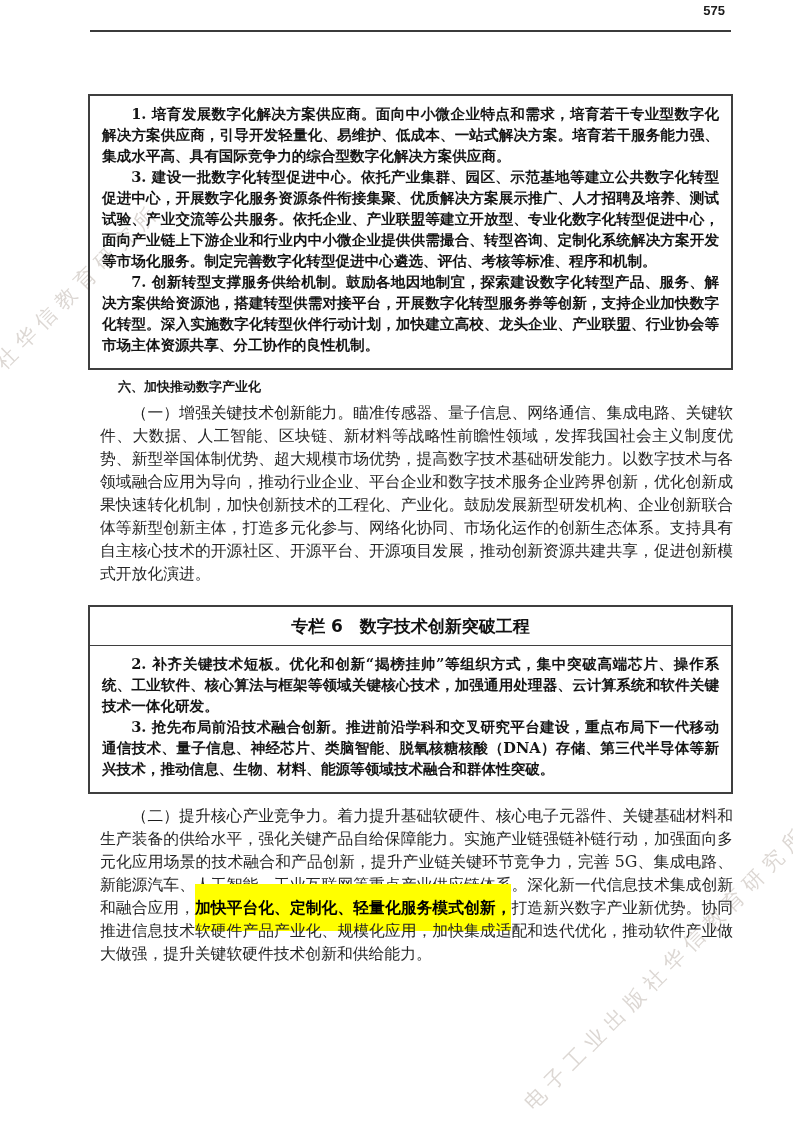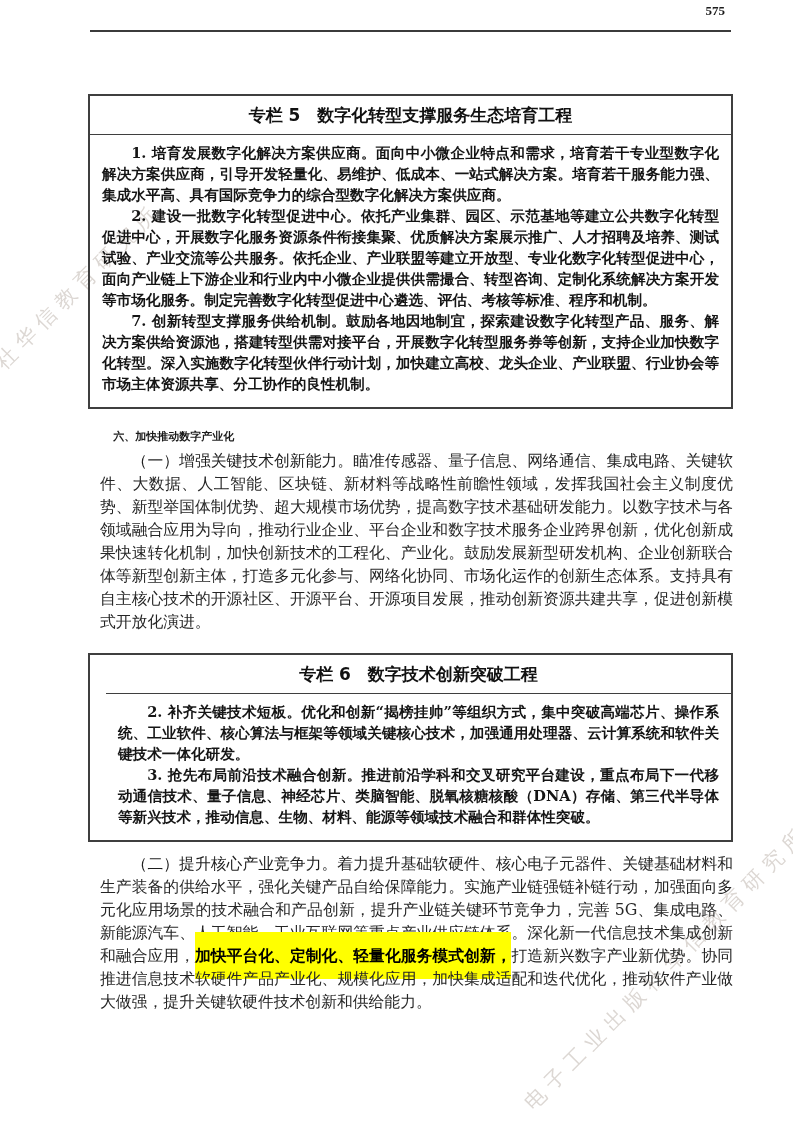--- a/index.html
+++ b/index.html
@@ -6,21 +6,21 @@
   .page{
     position:relative;
     width:793px;height:1122px;
     background:#ffffff;
     font-family:"DejaVu Serif","Liberation Serif",serif;
     color:#222;
     overflow:hidden;
   }
   .pageno{
     position:absolute;top:3px;right:68px;
-    font-family:Liberation Serif, serif;
+    font-family:Liberation Sans, sans-serif;
     font-size:13px;font-weight:600;color:#1c1c1c;z-index:2;
   }
   .toprule{
     position:absolute;top:30px;left:90px;width:641px;
     border-top:2.5px solid #3b3b3b;z-index:2;
   }
   .watermark{
     position:absolute;z-index:0;
     white-space:nowrap;
     font-family:"DejaVu Sans","Liberation Sans",sans-serif;
@@ -33,40 +33,40 @@
   .wm1{left:-120px;top:470px;}
   .wm2{left:528px;top:1092px;}
   .content{
     position:absolute;left:88px;top:0;width:645px;z-index:1;
   }
   .panel{
     border:2px solid #3f3f3f;
     background:transparent;
   }
   .panel-5{margin-top:94px;}
-  .panel-6{margin-top:20px;padding-left:16px;}
+  .panel-6{margin-top:20px;}
   .panel-title{
     text-align:center;
     font-family:"DejaVu Sans","Liberation Sans",sans-serif;
     font-weight:bold;font-size:17px;color:#111;
     padding:8px 0 7px 0;
     border-bottom:1.5px solid #3f3f3f;
   }
   .panel-body{padding:7px 12px 13px 12px;}
   .panel-para{
     margin:0;
     font-size:14.6px;line-height:21px;
     font-weight:bold;color:#151515;
     text-align:justify;text-indent:2em;
   }
   .lead{}
   .section-heading{
-    margin:20px 0 0 0;
+    margin:8px 0 0 0;
     font-family:"DejaVu Sans","Liberation Sans",sans-serif;
-    font-weight:bold;font-size:11px;color:#1a1a1a;
+    font-weight:bold;font-size:13px;color:#1a1a1a;
     text-indent:2.3em;
   }
   .body-para{
     margin:5px 0 0 12px;
     font-size:15.8px;line-height:23px;color:#262626;
     text-align:justify;text-indent:2em;
   }
   .body-para .lead{color:#1d1d1d;}
   .para-2{margin-top:10px;}
   mark.hl{
@@ -82,24 +82,23 @@
 
   <div class="watermark wm1">电子工业出版社华信教育研究所</div>
   <div class="watermark wm2">电子工业出版社华信教育研究所</div>
 
   <div class="pageno">575</div>
   <div class="toprule"></div>
 
   <div class="content">
 
     <div class="panel panel-5">
-      <div class="panel-title">专栏 5　数字化转型支撑服务生态培育工程</div>
       <div class="panel-body">
         <p class="panel-para"><span class="lead">1. 培育发展数字化解决方案供应商。</span><span>面向中小微企业特点和需求，培育若干专业型数字化解决方案供应商，引导开发轻量化、易维护、低成本、一站式解决方案。培育若干服务能力强、集成水平高、具有国际竞争力的综合型数字化解决方案供应商。</span></p>
-        <p class="panel-para"><span class="lead">2. 建设一批数字化转型促进中心。</span><span>依托产业集群、园区、示范基地等建立公共数字化转型促进中心，开展数字化服务资源条件衔接集聚、优质解决方案展示推广、人才招聘及培养、测试试验、产业交流等公共服务。依托企业、产业联盟等建立开放型、专业化数字化转型促进中心，面向产业链上下游企业和行业内中小微企业提供供需撮合、转型咨询、定制化系统解决方案开发等市场化服务。制定完善数字化转型促进中心遴选、评估、考核等标准、程序和机制。</span></p>
+        <p class="panel-para"><span class="lead">3. 建设一批数字化转型促进中心。</span><span>依托产业集群、园区、示范基地等建立公共数字化转型促进中心，开展数字化服务资源条件衔接集聚、优质解决方案展示推广、人才招聘及培养、测试试验、产业交流等公共服务。依托企业、产业联盟等建立开放型、专业化数字化转型促进中心，面向产业链上下游企业和行业内中小微企业提供供需撮合、转型咨询、定制化系统解决方案开发等市场化服务。制定完善数字化转型促进中心遴选、评估、考核等标准、程序和机制。</span></p>
         <p class="panel-para"><span class="lead">7. 创新转型支撑服务供给机制。</span><span>鼓励各地因地制宜，探索建设数字化转型产品、服务、解决方案供给资源池，搭建转型供需对接平台，开展数字化转型服务券等创新，支持企业加快数字化转型。深入实施数字化转型伙伴行动计划，加快建立高校、龙头企业、产业联盟、行业协会等市场主体资源共享、分工协作的良性机制。</span></p>
       </div>
     </div>
 
     <h3 class="section-heading">六、加快推动数字产业化</h3>
 
     <p class="body-para"><span class="lead">（一）增强关键技术创新能力。</span><span>瞄准传感器、量子信息、网络通信、集成电路、关键软件、大数据、人工智能、区块链、新材料等战略性前瞻性领域，发挥我国社会主义制度优势、新型举国体制优势、超大规模市场优势，提高数字技术基础研发能力。以数字技术与各领域融合应用为导向，推动行业企业、平台企业和数字技术服务企业跨界创新，优化创新成果快速转化机制，加快创新技术的工程化、产业化。鼓励发展新型研发机构、企业创新联合体等新型创新主体，打造多元化参与、网络化协同、市场化运作的创新生态体系。支持具有自主核心技术的开源社区、开源平台、开源项目发展，推动创新资源共建共享，促进创新模式开放化演进。</span></p>
 
     <div class="panel panel-6">
       <div class="panel-title">专栏 6　数字技术创新突破工程</div>

